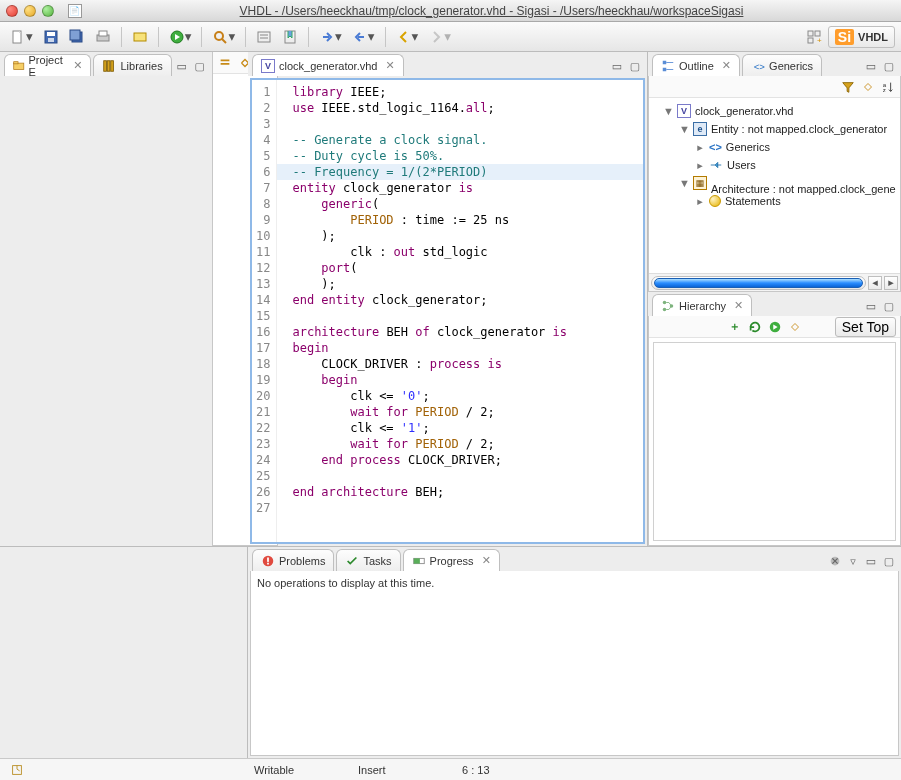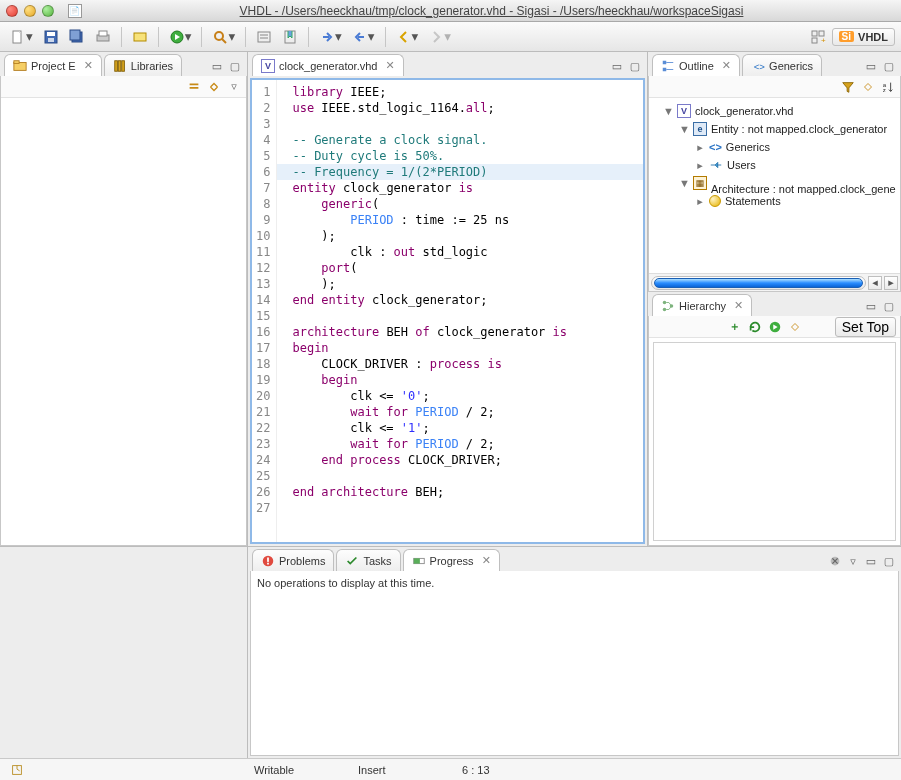--- a/index.html
+++ b/index.html
@@ -14,25 +14,25 @@
   .titlebar .winicon{width:14px;height:14px;background:#fff;border:1px solid #999;display:inline-flex;align-items:center;justify-content:center;font-size:9px;color:#666;}
   .titlebar .title{flex:1;text-align:center;color:#444;font-size:12px;text-decoration:underline;}
   
   .main-toolbar { height: 30px; background: linear-gradient(to bottom,#fbfbfb,#e6e6e6); border-bottom:1px solid #bcbcbc; padding:2px 6px; display:flex; align-items:center; justify-content:space-between; }
   .tb-group{display:flex;align-items:center;gap:2px;}
   .tb-btn{height:22px;min-width:22px;border:1px solid transparent;border-radius:3px;background:transparent;display:inline-flex;align-items:center;justify-content:center;padding:0 3px;color:#555;}
   .tb-sep{width:1px;height:20px;background:#c6c6c6;margin:0 4px;}
   .ico{width:16px;height:16px;display:inline-block;}
   .persp{display:flex;align-items:center;gap:4px;background:linear-gradient(#fdfdfd,#e9e9e9);border:1px solid #bfbfbf;border-radius:3px;padding:2px 6px;}
   .persp .lbl{font-weight:bold;color:#333;}
-  .persp .Si{background:#ff9d2c;color:#fff;font-weight:bold;padding:0 3px;border-radius:2px;font-size:10px;}
+  .persp .Si{background:#ff9d2c;color:#fff;font-weight:bold;padding:0 3px;border-radius:2px;font-size:14px;}
   
   .workbench{flex:1;display:flex;flex-direction:column;min-height:0;}
   .upper{flex:1;display:flex;min-height:0;}
-  .left-stack{width:248px;border-right:1px solid #bcbcbc;display:flex;flex-direction:column;background:#ededed;}
+  .left-stack{width:248px;border-right:1px solid #bcbcbc;display:flex;flex-direction:row;background:#ededed;}
   .center-stack{flex:1;display:flex;flex-direction:column;min-width:0;}
   .right-stack{width:254px;border-left:1px solid #bcbcbc;display:flex;flex-direction:column;background:#ededed;}
   
   .tabbar{height:24px;display:flex;align-items:flex-end;padding:0 4px;background:#ededed;position:relative;}
   .tab{display:inline-flex;align-items:center;gap:4px;height:22px;padding:0 8px;border:1px solid #bfbfbf;border-bottom:none;border-radius:6px 6px 0 0;background:linear-gradient(#fdfdfd,#eee);color:#333;font-size:11px;margin-right:2px;}
   .tab.active{background:#fff;}
   .tab .close{color:#888;margin-left:4px;}
   .tab-toolbar{margin-left:auto;display:flex;align-items:center;gap:2px;padding-bottom:2px;}
   .mini-btn{width:16px;height:16px;display:inline-flex;align-items:center;justify-content:center;color:#666;border:1px solid transparent;border-radius:2px;}
   .pane{background:#fff;border:1px solid #c7c7c7;border-top:none;flex:1;display:flex;flex-direction:column;min-height:0;}
@@ -41,21 +41,21 @@
   
   .editor-wrap{flex:1;display:flex;flex-direction:column;min-height:0;border:2px solid #8fb9e8;margin:2px;}
   .editor{flex:1;display:flex;font-family:"Monaco","Menlo",monospace;font-size:12px;background:#fff;overflow:auto;}
   .gutter{background:#fff;border-right:1px solid #eee;padding:4px 6px 4px 4px;color:#888;text-align:right;user-select:none;}
   .gutter div{height:16px;line-height:16px;}
   .code{padding:4px 0;flex:1;}
   .code div{height:16px;line-height:16px;white-space:pre;padding-left:15px;}
   .code .hl{background:#e6f0fa;}
   .kw{color:#8b006b;font-weight:normal;}
   .cm{color:#1f7a7a;}
-  .fn{color:#3b82f6;}
+  .fn{color:#a16207;}
   .str{color:#2e2efe;}
   
   .tree{font-size:11px;color:#222;}
   .tree .row{display:flex;align-items:center;height:18px;gap:4px;}
   .tree .indent1{padding-left:10px;}
   .tree .indent2{padding-left:26px;}
   .tree .indent3{padding-left:42px;}
   .tree .disclose{width:10px;color:#777;display:inline-block;text-align:center;}
   .tree .ic-e{width:14px;height:14px;border:1px solid #3b6ea5;background:#dfeaf7;color:#1b4f8a;font-size:9px;display:inline-flex;align-items:center;justify-content:center;font-weight:bold;}
   .tree .ic-p{color:#2a73c5;font-weight:bold;}

